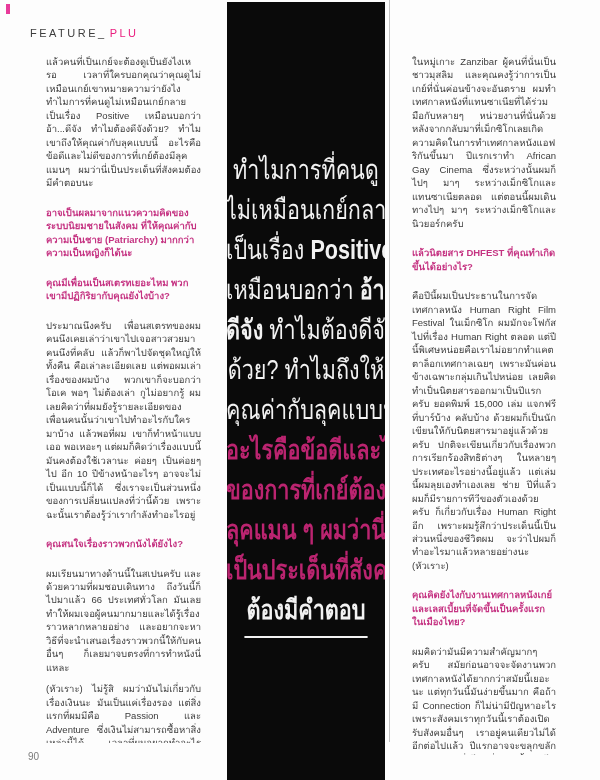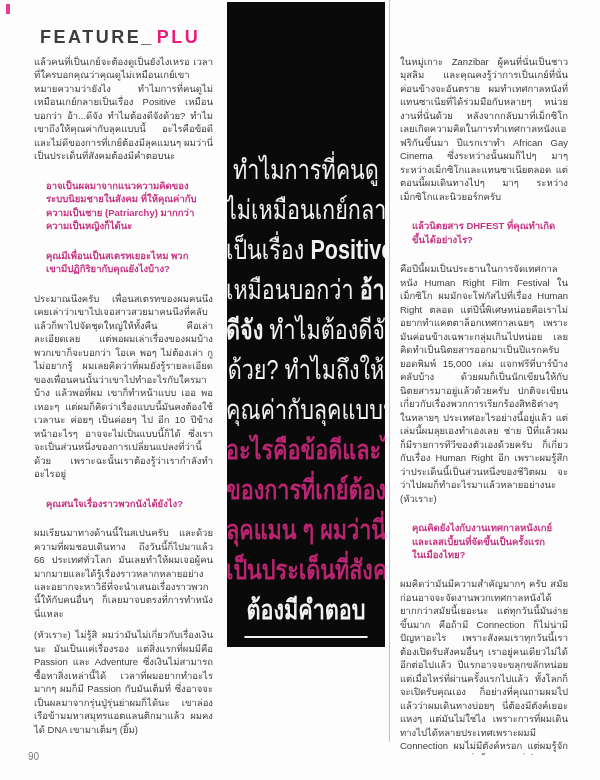--- a/index.html
+++ b/index.html
@@ -3,36 +3,36 @@
 <meta charset="utf-8">
 <style>
   html,body{margin:0;padding:0;}
   body{
     width:600px;height:780px;position:relative;overflow:hidden;
     background:#fdfdfd;
     font-family:"Liberation Sans","DejaVu Sans",sans-serif;
   }
   .corner-mark{position:absolute;left:6px;top:4px;width:4px;height:10px;background:#e83b9a;}
   .header{
-    position:absolute;left:40px;top:27px;
-    font-size:18px;font-weight:700;letter-spacing:2.5px;color:#3d3d3d;
+    position:absolute;left:30px;top:27px;
+    font-size:11px;font-weight:400;letter-spacing:2.5px;color:#3d3d3d;
   }
   .header .plu{color:#ea1d7e;margin-left:3px;}
   .header .sep{color:#3d3d3d;}
   .col{
     position:absolute;top:55px;
     font-size:9.5px;line-height:1.42;color:#3b3b3b;
     text-align:justify;
   }
   .col-left{left:30px;width:187px;height:688px;overflow:hidden;}
   .col-right{left:396px;width:176px;height:700px;overflow:hidden;}
-  .col p{margin:0 4px 8px;overflow-wrap:break-word;}
+  .col p{margin:0 16px 8px;overflow-wrap:break-word;}
   .col h3{margin:16px;font-size:9.5px;line-height:1.42;font-weight:700;color:#c53382;text-align:left;}
   .black-box{
-    position:absolute;left:227px;top:2px;width:158px;height:645px;
+    position:absolute;left:227px;top:2px;width:158px;height:778px;
     background:#0a0a0a;overflow:hidden;
   }
   .quote{
     position:absolute;left:-21px;top:148px;width:200px;
     text-align:center;color:#f2f2f2;
     font-size:27px;line-height:40px;font-weight:400;
     transform:scaleX(0.8);transform-origin:50% 0;
   }
   .quote .ln{white-space:nowrap;}
   .quote .qb{font-weight:700;}

